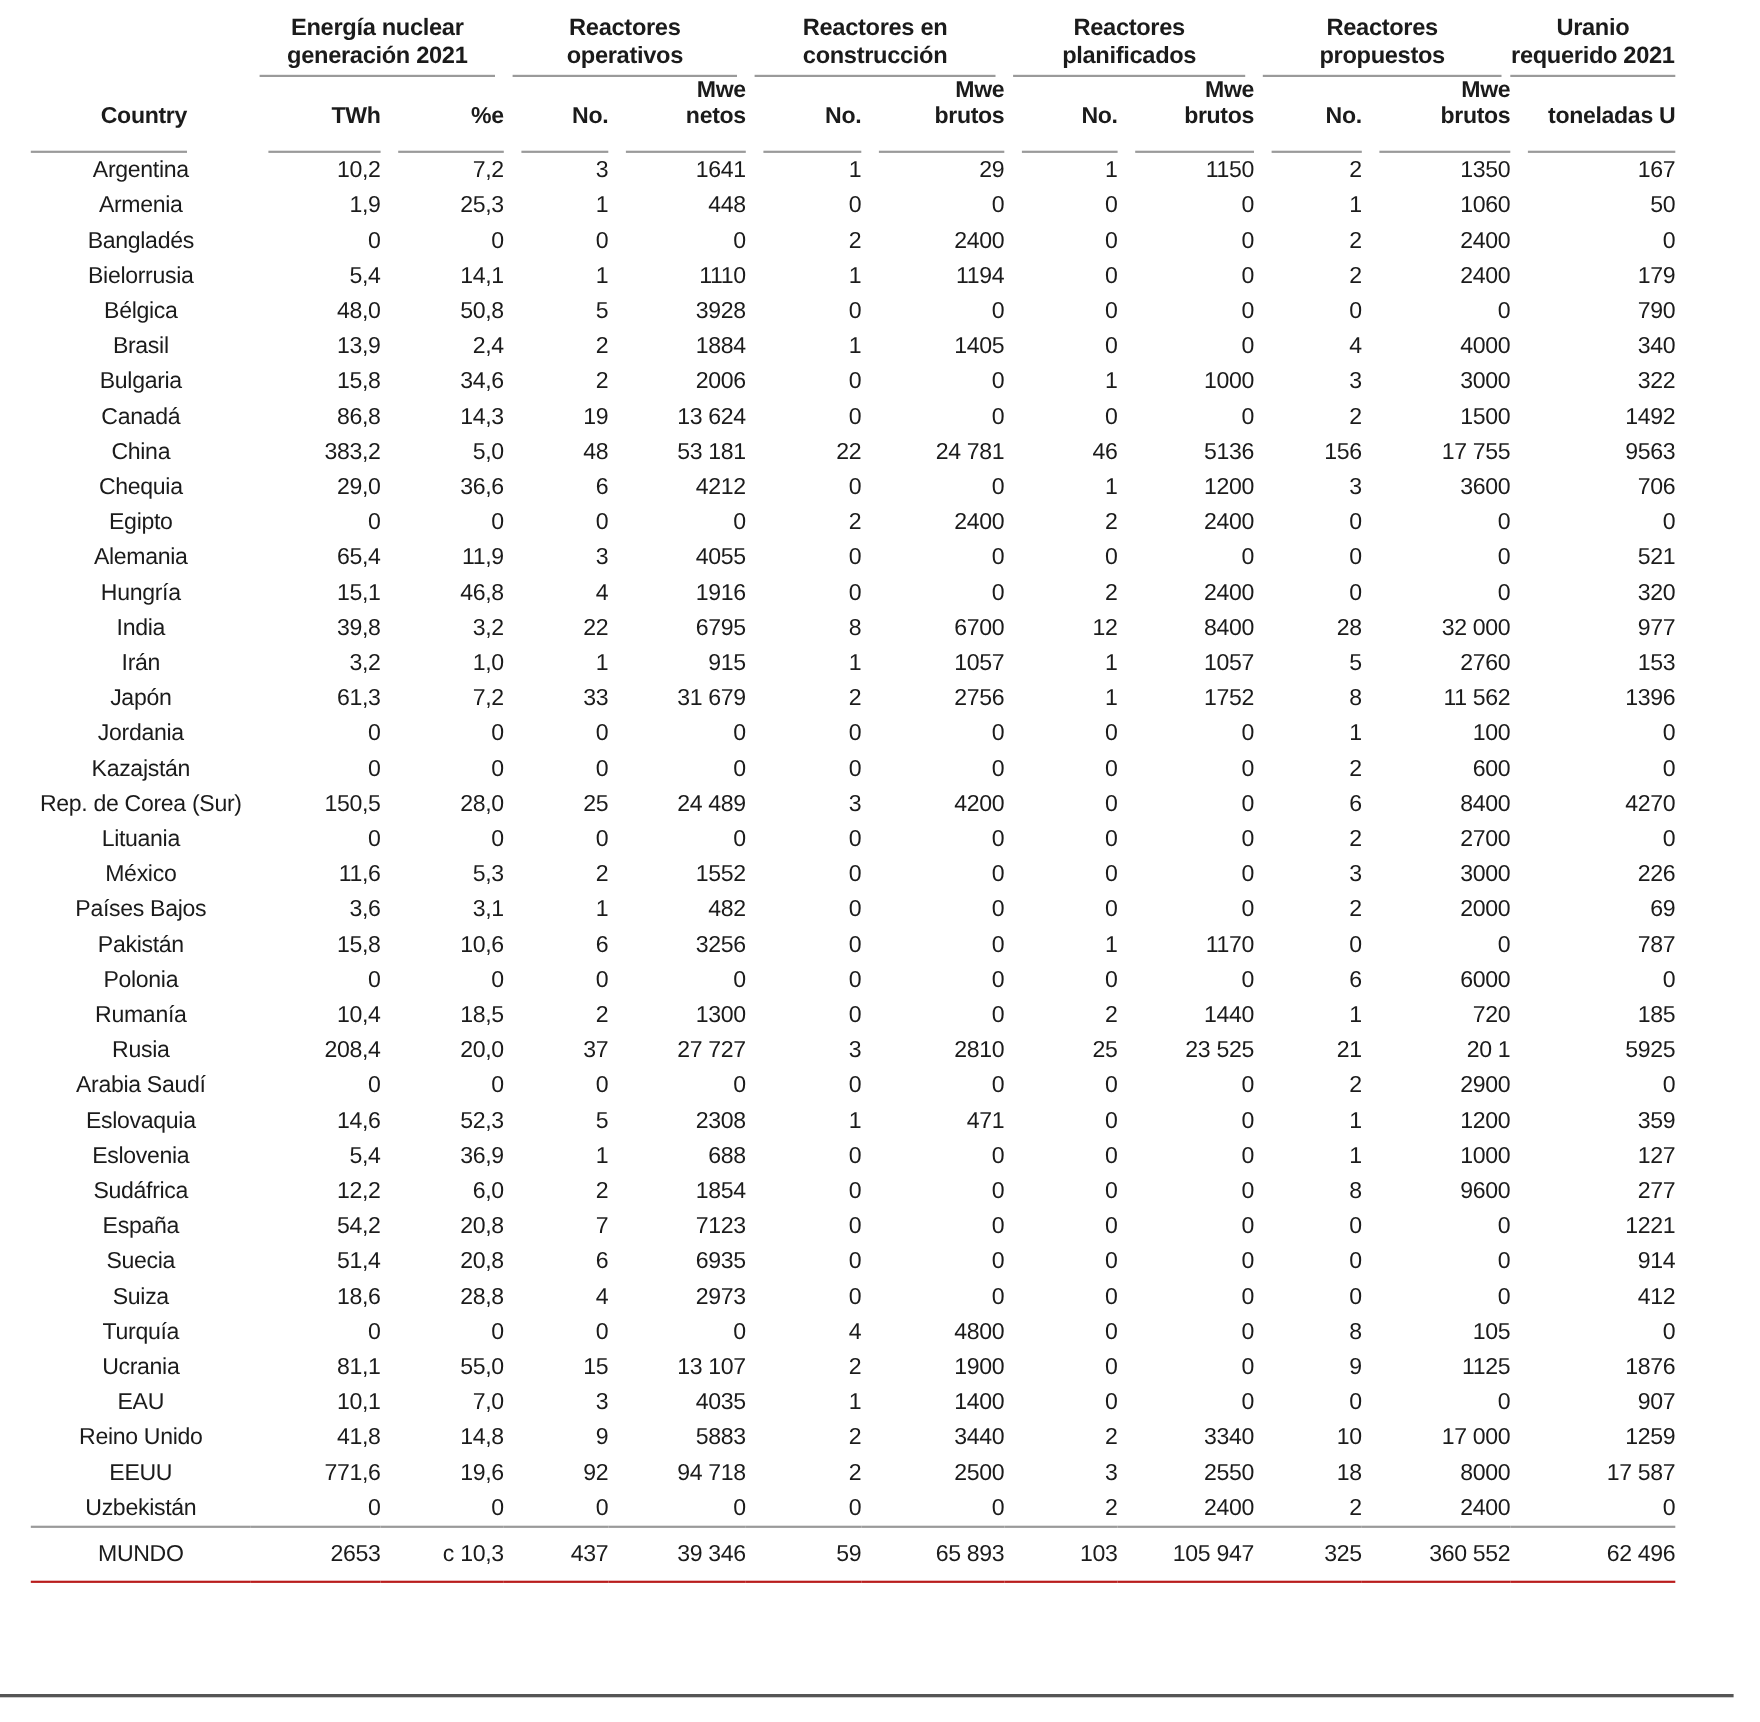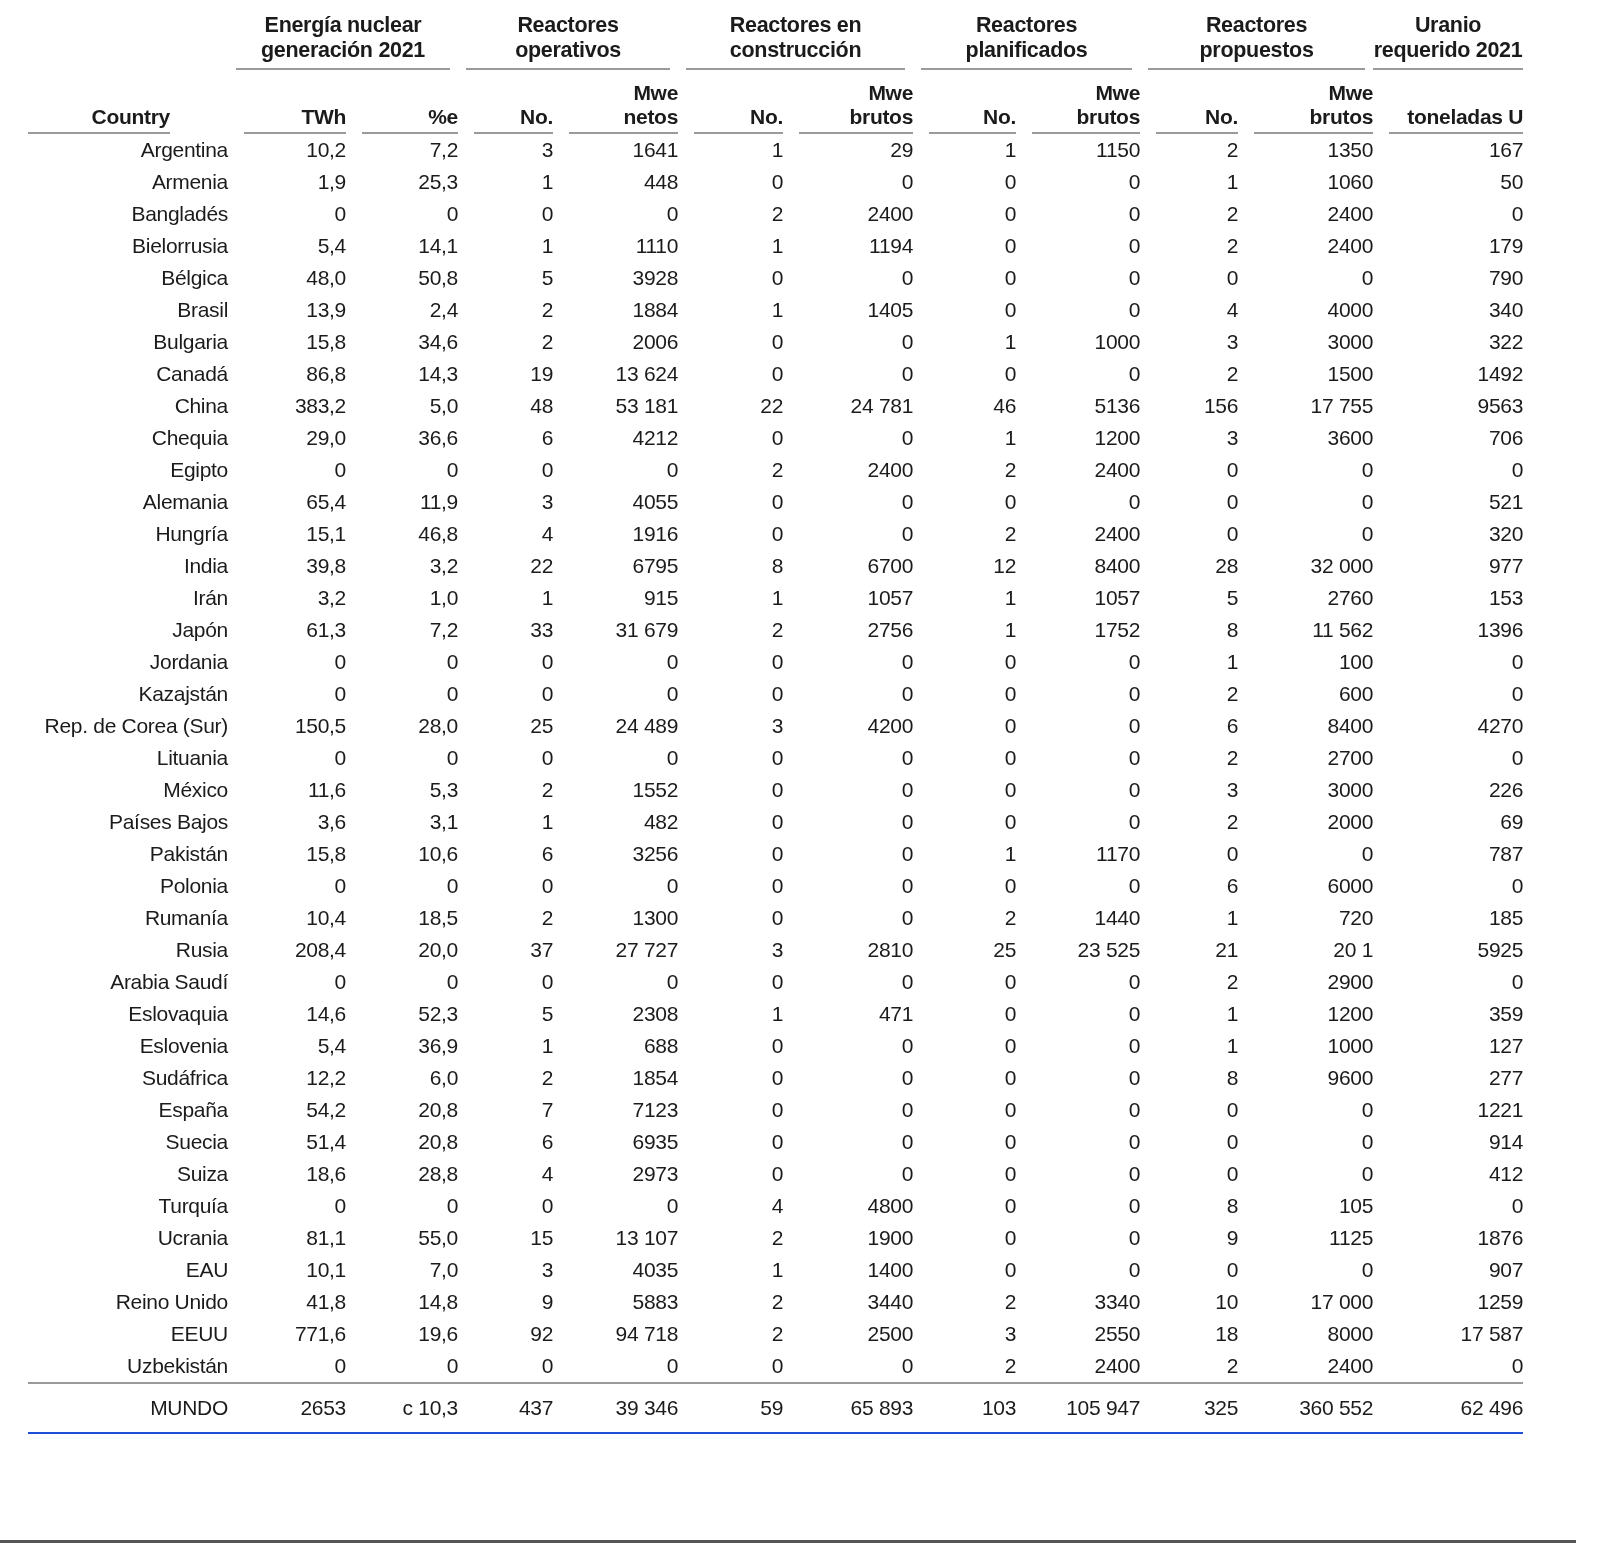--- a/index.html
+++ b/index.html
@@ -33,40 +33,40 @@
     margin: 0 8px;
   }
 
   
   tr.sub-row th { vertical-align: bottom; height: 64px; }
   .sub-cell {
     font-weight: bold;
     line-height: 24px;
     text-align: right;
     border-bottom: 2px solid #9a9a9a;
-    padding-bottom: 3px;
+    padding-bottom: 19px;
     margin-left: 16px;
   }
   .sub-cell.country {
     text-align: right;
     margin-left: 0;
     margin-right: 58px;
   }
 
   
   tbody td { height: 32px; vertical-align: middle; white-space: nowrap; }
-  td.country { text-align: right; }
+  td.country { text-align: center; }
   td.num { text-align: right; }
 
   
   tfoot td {
     height: 48px;
     vertical-align: middle;
     border-top: 2px solid #9a9a9a;
-    border-bottom: 2px solid #1d4ed8;
+    border-bottom: 2px solid #b91c1c;
     white-space: nowrap;
   }
 
   .bottom-rule {
     position: absolute;
     left: 0;
     width: 1600px;
     top: 1540px;
     height: 3px;
     background: #555555;

